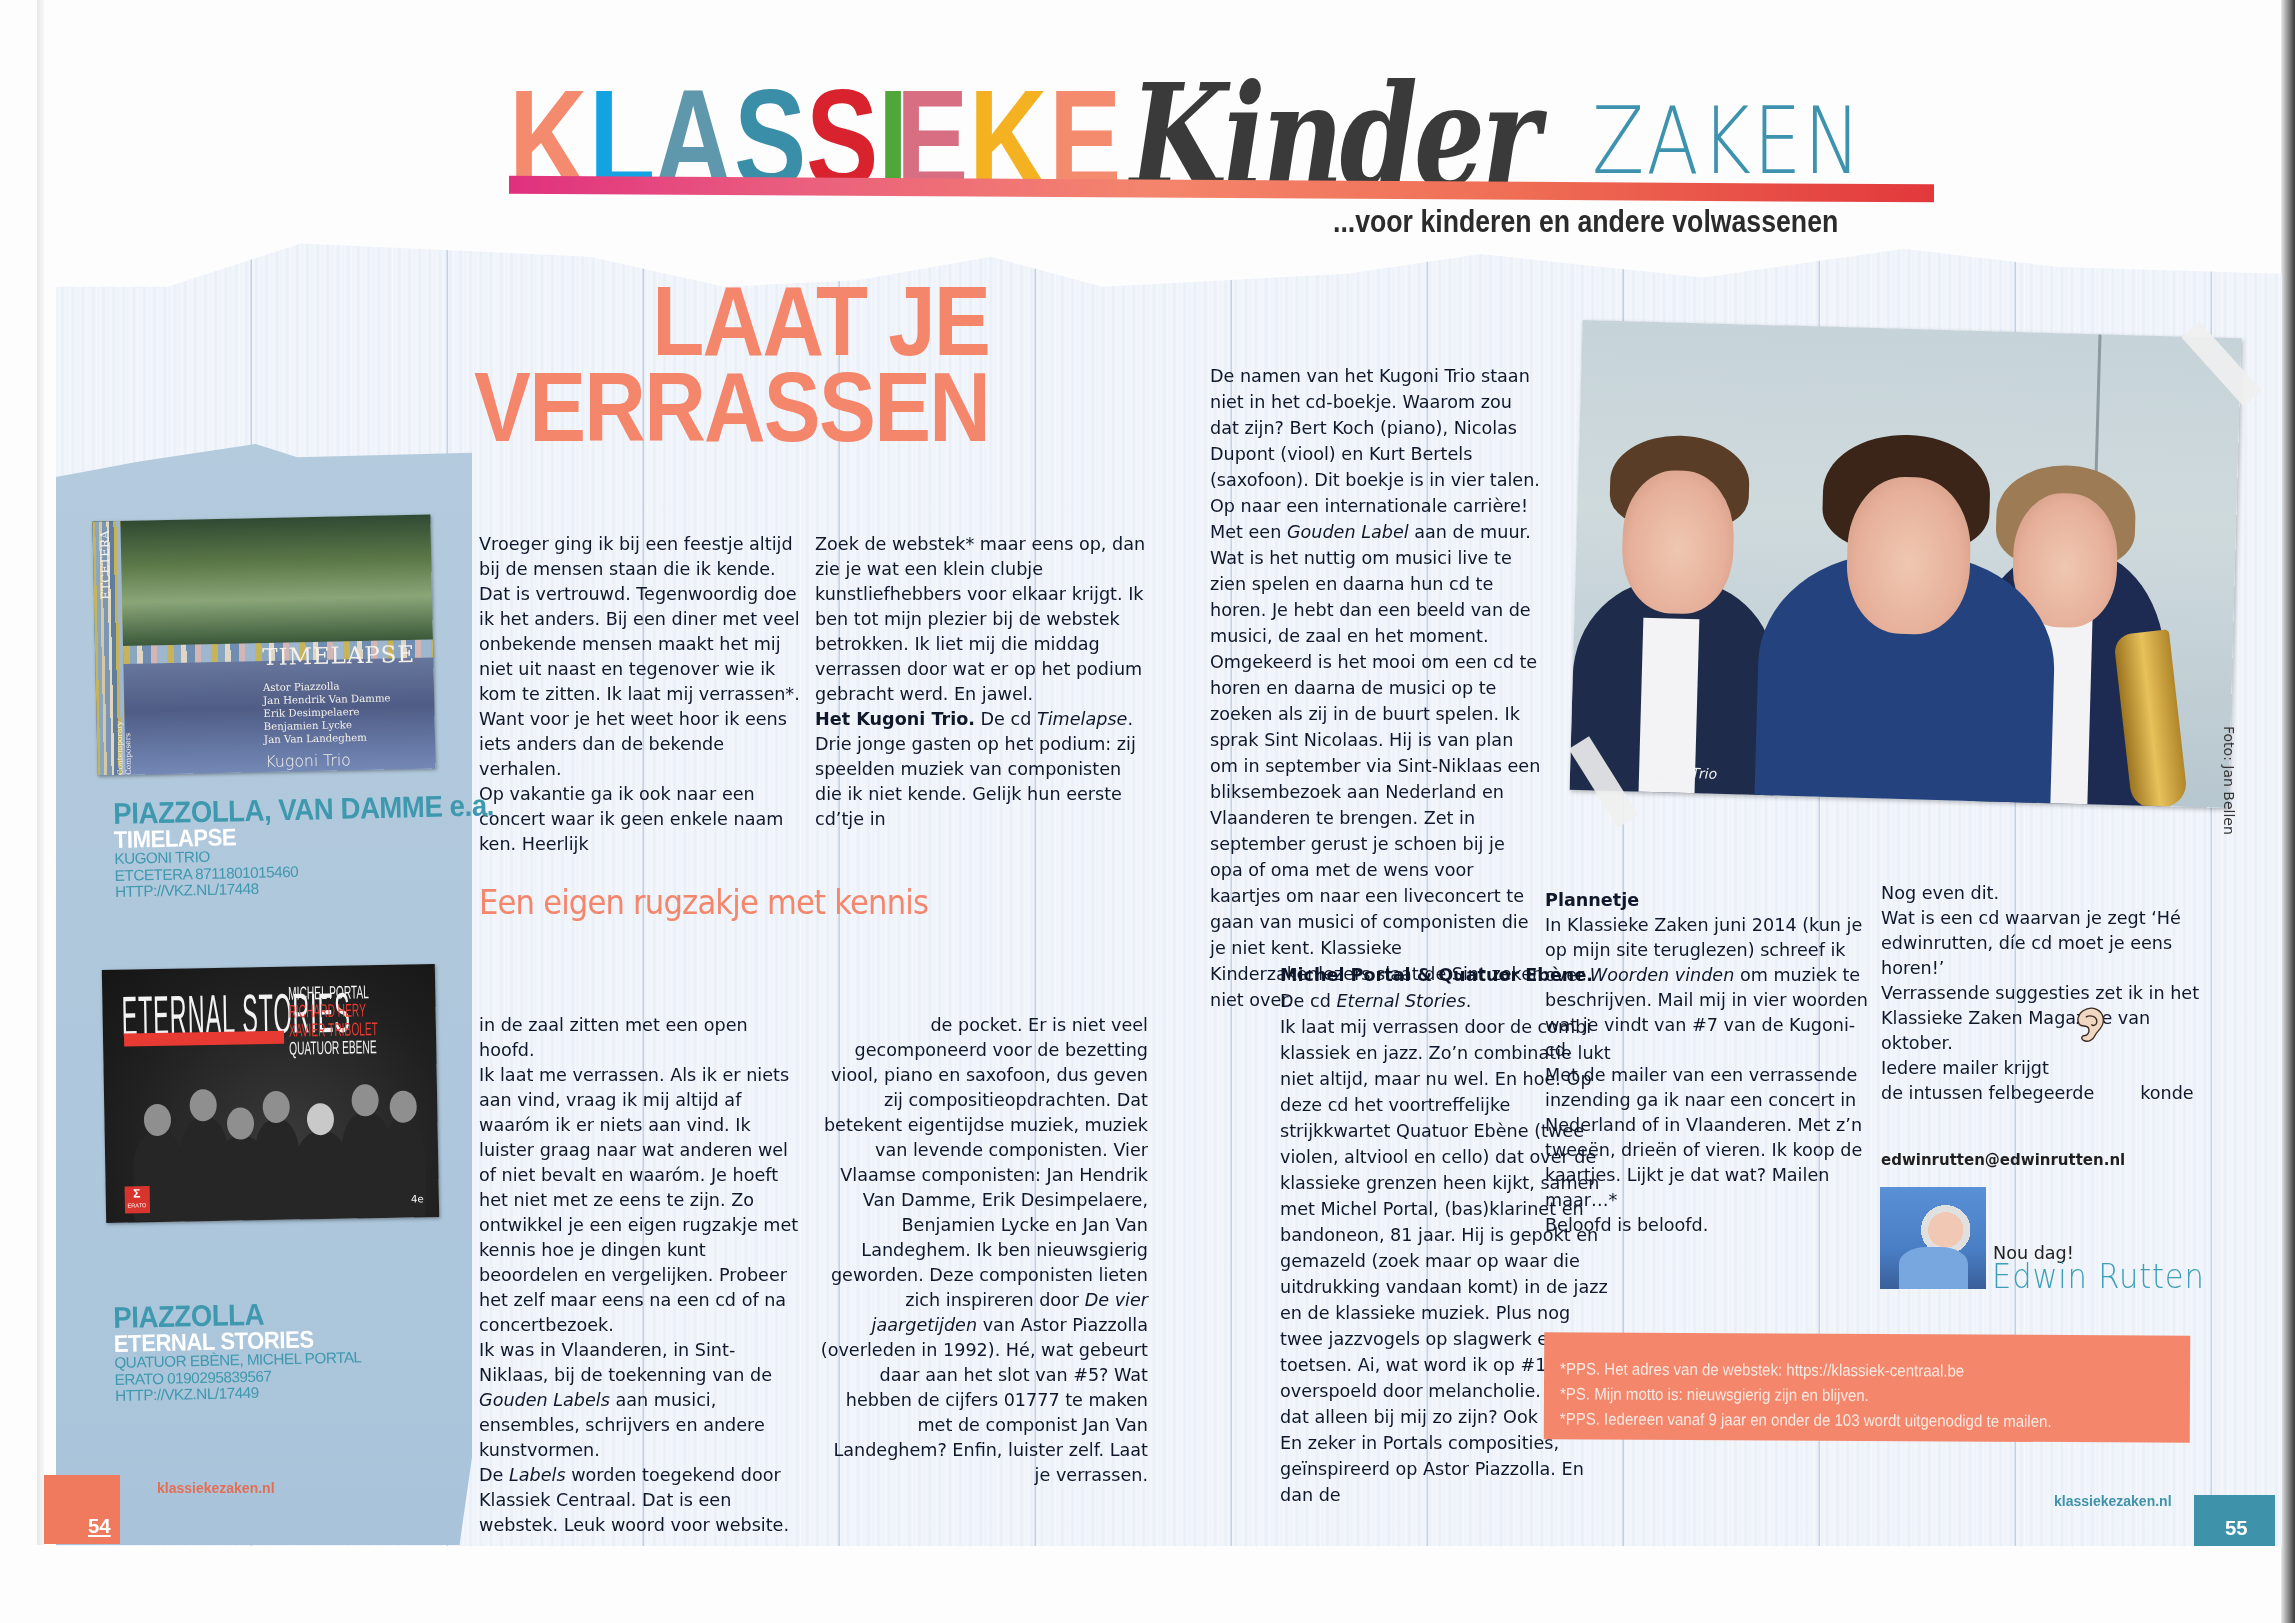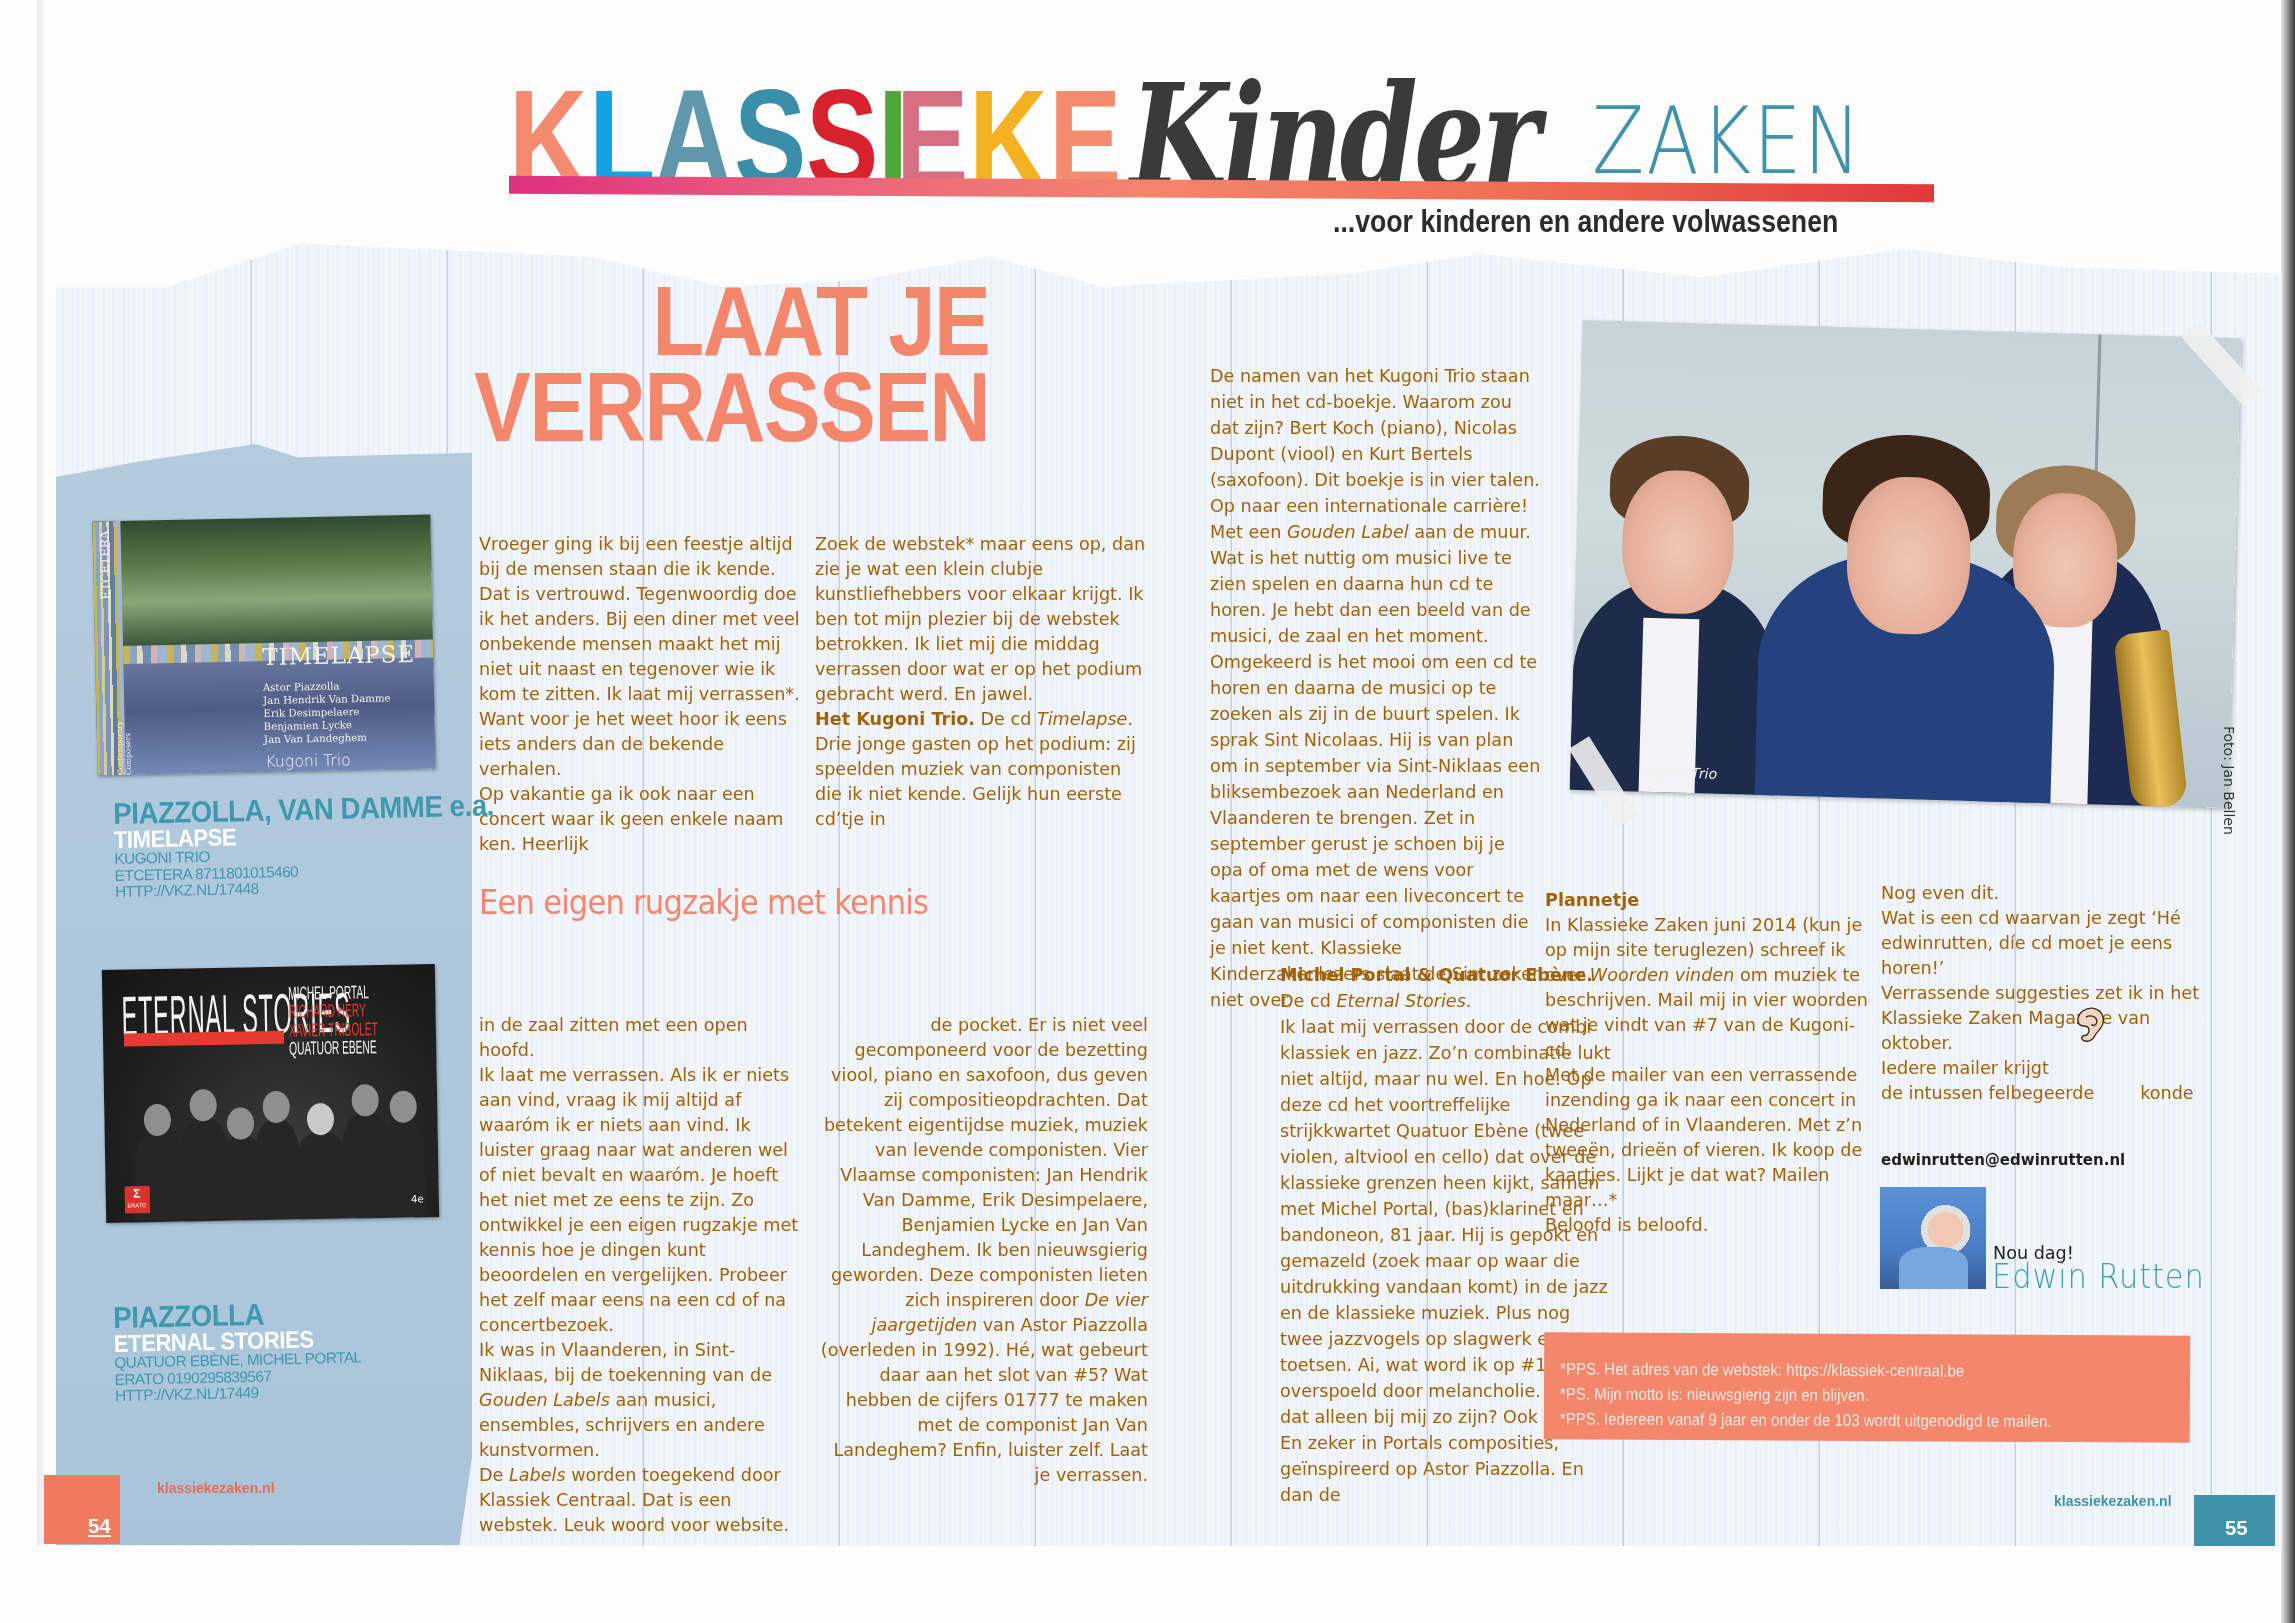--- a/index.html
+++ b/index.html
@@ -32,21 +32,21 @@
   .mast-letter { font-family: "Liberation Sans", sans-serif; font-weight: 700; font-size: 139px; line-height: 1; transform: scaleX(0.78); transform-origin: left bottom; display: inline-block; margin-right: -20.4px; letter-spacing: 0; }
   .mast-kinder { font-family: "DejaVu Serif", serif; font-weight: 700; font-style: italic; font-size: 143px; color: #3a3a3a; line-height: 1; margin-left: 9.3px; letter-spacing: -4.6px; transform: scaleX(0.78); transform-origin: left bottom; display:inline-block; }
   .mast-zaken { font-family: "DejaVu Sans", sans-serif; font-weight: 300; font-size: 93px; color: #3d93ad; line-height: 1; letter-spacing: 2.8px; position: absolute; left: 1592px; top: 95px; transform: scaleX(0.82); transform-origin: left bottom; }
   .mast-bar { left: 509px; top: 180px; width: 1425px; height: 17.6px; background: linear-gradient(to right, #e0307e 0%, #ea5e7e 20%, #f4856c 45%, #ef6f55 70%, #e2383c 100%); transform: skewY(0.35deg); }
   .tagline { left: 1333px; top: 204px; font-family: "Liberation Sans", sans-serif; font-weight: 700; font-size: 31px; color: #2b2b2b; transform: scaleX(0.86); transform-origin: left top; white-space: nowrap; }
 
   
   .headline { left: 333px; top: 278px; font-family: "Liberation Sans", sans-serif; font-weight: 700; font-size: 99px; line-height: 86px; color: #f4866c; transform: scaleX(0.86); transform-origin: left top; text-align: right; width: 763px; letter-spacing: -1.9px; }
 
   
-  .col { font-family: "DejaVu Sans", sans-serif; font-size: 17.6px; line-height: 25px; color: #a16207; }
+  .col { font-family: "DejaVu Sans", sans-serif; font-size: 17.6px; line-height: 25px; color: #0f172a; }
   .col p { margin: 0; }
   .col b { font-weight: 700; }
   .c1a { left: 479px; top: 532px; width: 324px; }
   .c2a { left: 815px; top: 532px; width: 333px; }
   .c1b { left: 479px; top: 1013px; width: 324px; }
   .c2b { left: 815px; top: 1013px; width: 333px; text-align: right; }
   .c3a { left: 1210px; top: 363px; width: 333px; line-height: 26px; }
   .c3b { left: 1280px; top: 962px; width: 333px; line-height: 26px; }
   .c4a { left: 1545px; top: 863px; width: 324px; }
   .c5a { left: 1881px; top: 881px; width: 338px; }

